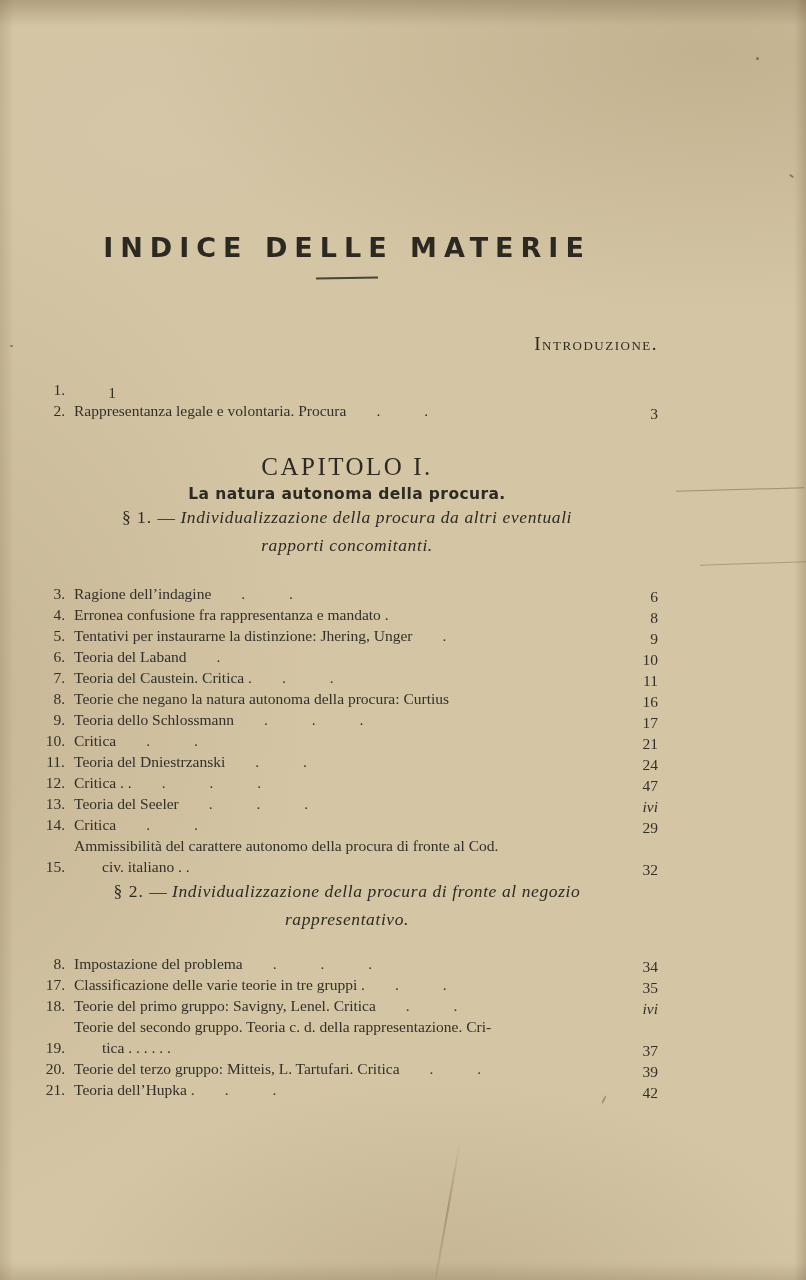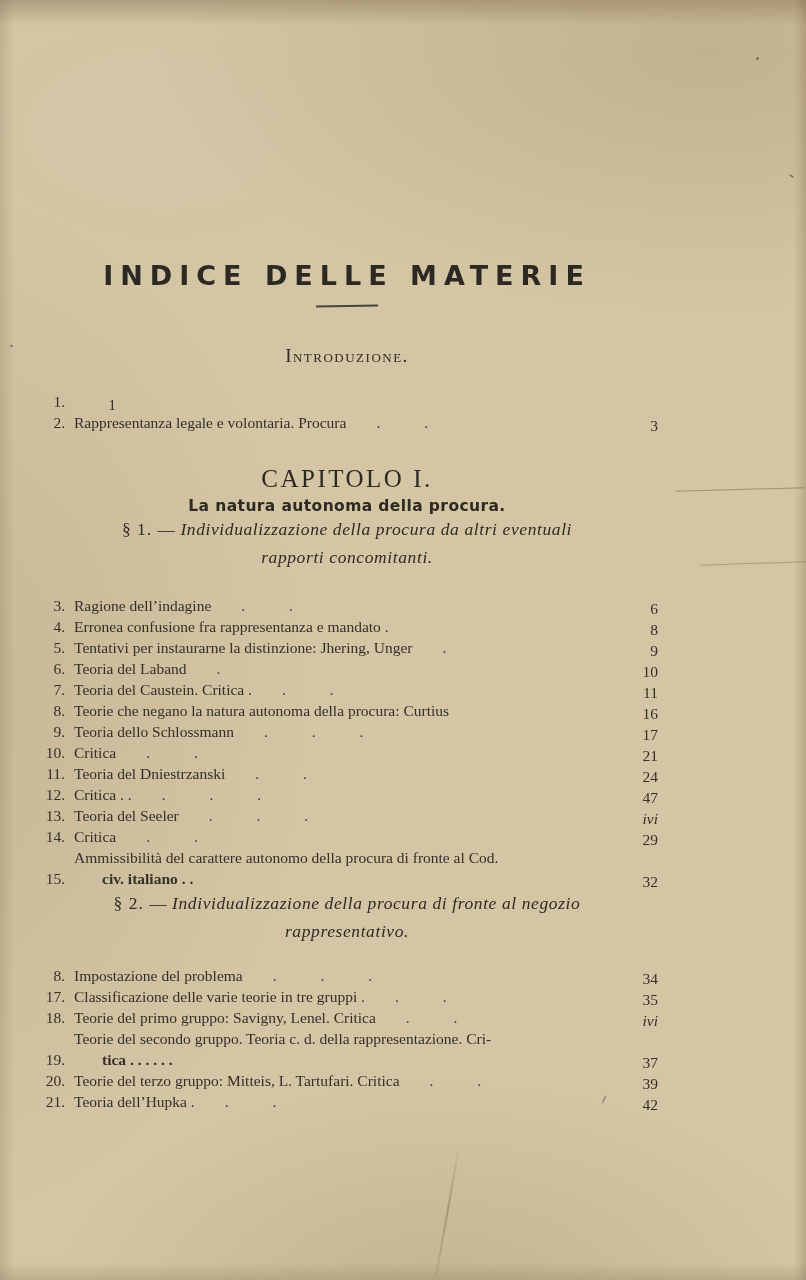--- a/index.html
+++ b/index.html
@@ -20,52 +20,52 @@
       radial-gradient(ellipse 620px 860px at -8% 55%, rgba(115,92,60,0.14), transparent 60%),
       radial-gradient(ellipse 560px 320px at 55% 102%, rgba(120,98,66,0.18), transparent 70%),
       radial-gradient(ellipse 300px 180px at 20% 10%, rgba(210,200,175,0.25), transparent 70%),
       linear-gradient(180deg, rgba(92,72,44,0.30) 0px, rgba(92,72,44,0.0) 26px),
       linear-gradient(90deg, rgba(92,72,44,0.16) 0px, rgba(92,72,44,0.0) 14px),
       linear-gradient(270deg, rgba(92,72,44,0.22) 0px, rgba(92,72,44,0.0) 12px),
       linear-gradient(0deg, rgba(92,72,44,0.18) 0px, rgba(92,72,44,0.0) 18px);
   }
   .content {
     position: absolute;
-    left: 36px; top: 260px;
+    left: 36px; top: 232px;
     width: 622px;
   }
   .title {
     font-family: "DejaVu Sans", sans-serif;
     font-weight: bold;
     font-size: 27px;
     letter-spacing: 7px;
     text-align: center;
     color: #2c2822;
   }
   .title-rule {
     width: 62px; height: 2px;
     margin: 14px auto 0 auto;
     background: #4a443a;
     transform: rotate(-1deg);
   }
   .intro-heading {
-    margin-top: 38px;
-    text-align: center;
+    margin-top: 54px;
+    text-align: right;
     font-variant: small-caps;
     font-size: 19px;
     letter-spacing: 1.5px;
     color: #2e2a24;
   }
   .toc { margin-top: 24px; font-size: 15.5px; line-height: 21px; }
   .toc-sec2 { margin-top: 20px; }
   .row { display: flex; align-items: flex-end; }
   .num { flex: none; width: 38px; text-align: right; padding-right: 9px; }
   .ebody { flex: 1; min-width: 0; }
   .dots { letter-spacing: 20px; margin-left: 30px; color: #3a362e; }
-  .line2 { padding-left: 28px; font-weight: bold; }
+  .line2 { padding-left: 28px; }
   .page { flex: none; width: 42px; text-align: right; position: relative; top: 3px; }
   .page-ivi { font-style: italic; }
   .chapter {
     margin-top: 32px;
     text-align: center;
     font-size: 25px;
     letter-spacing: 2.5px;
     color: #2d2923;
   }
   .chapter-sub {

